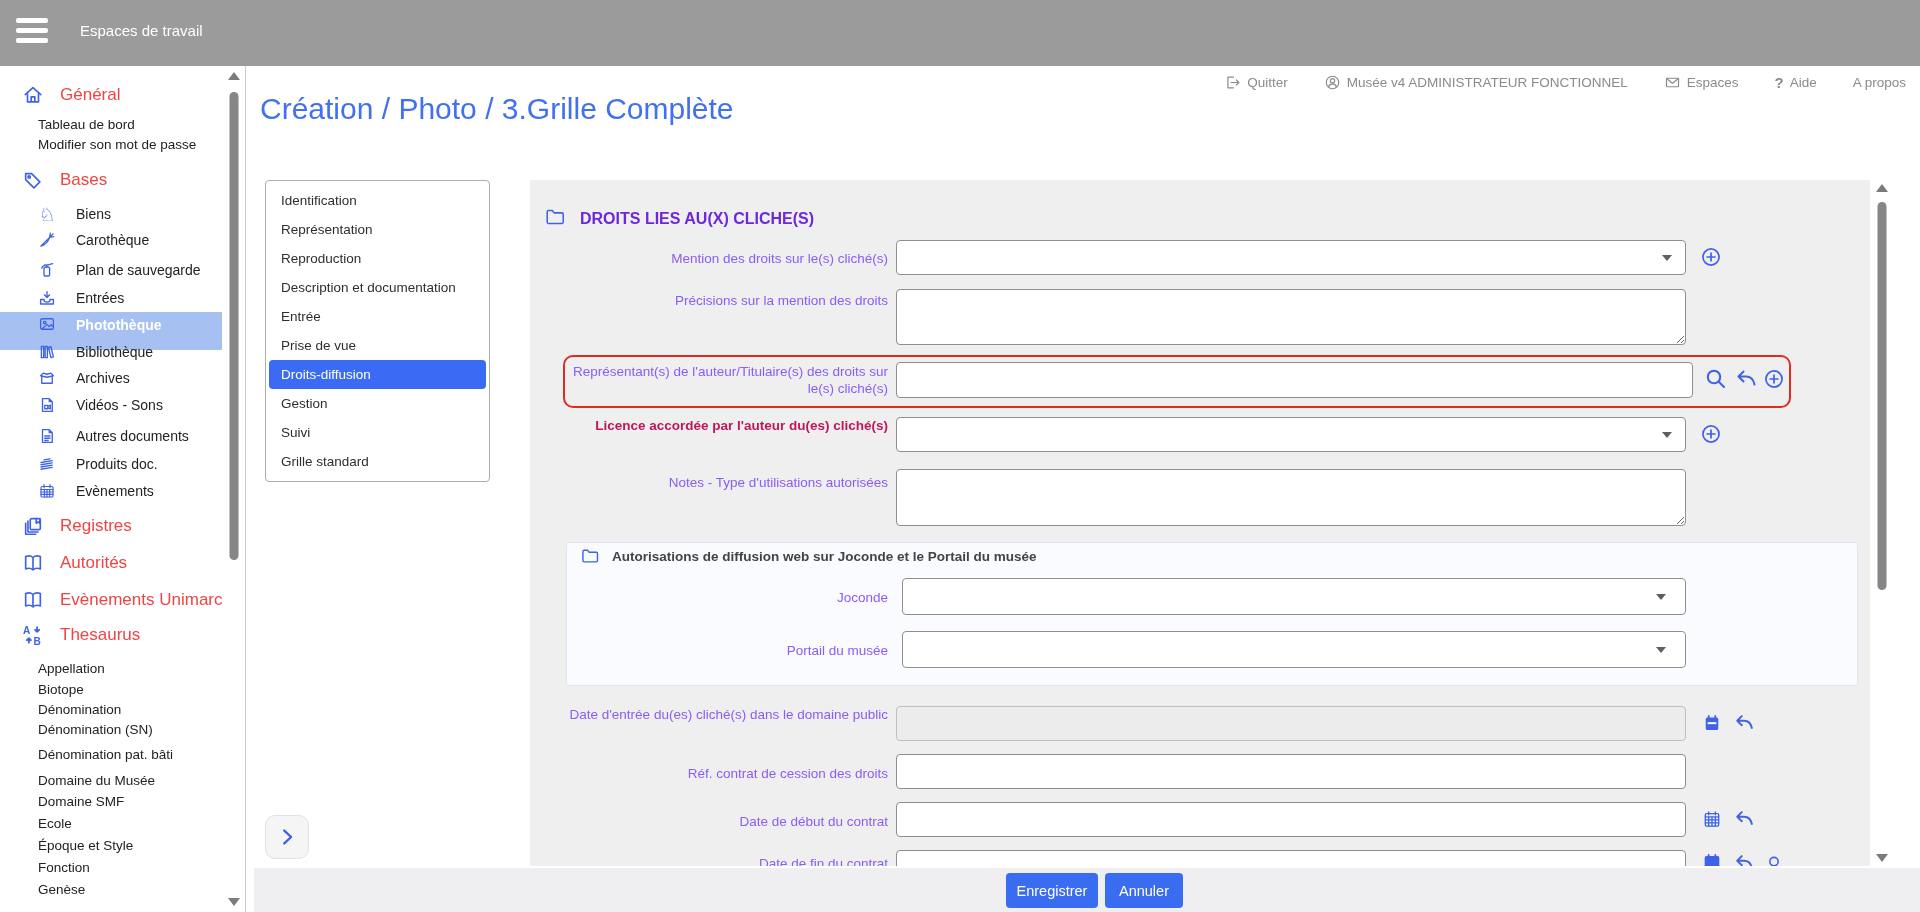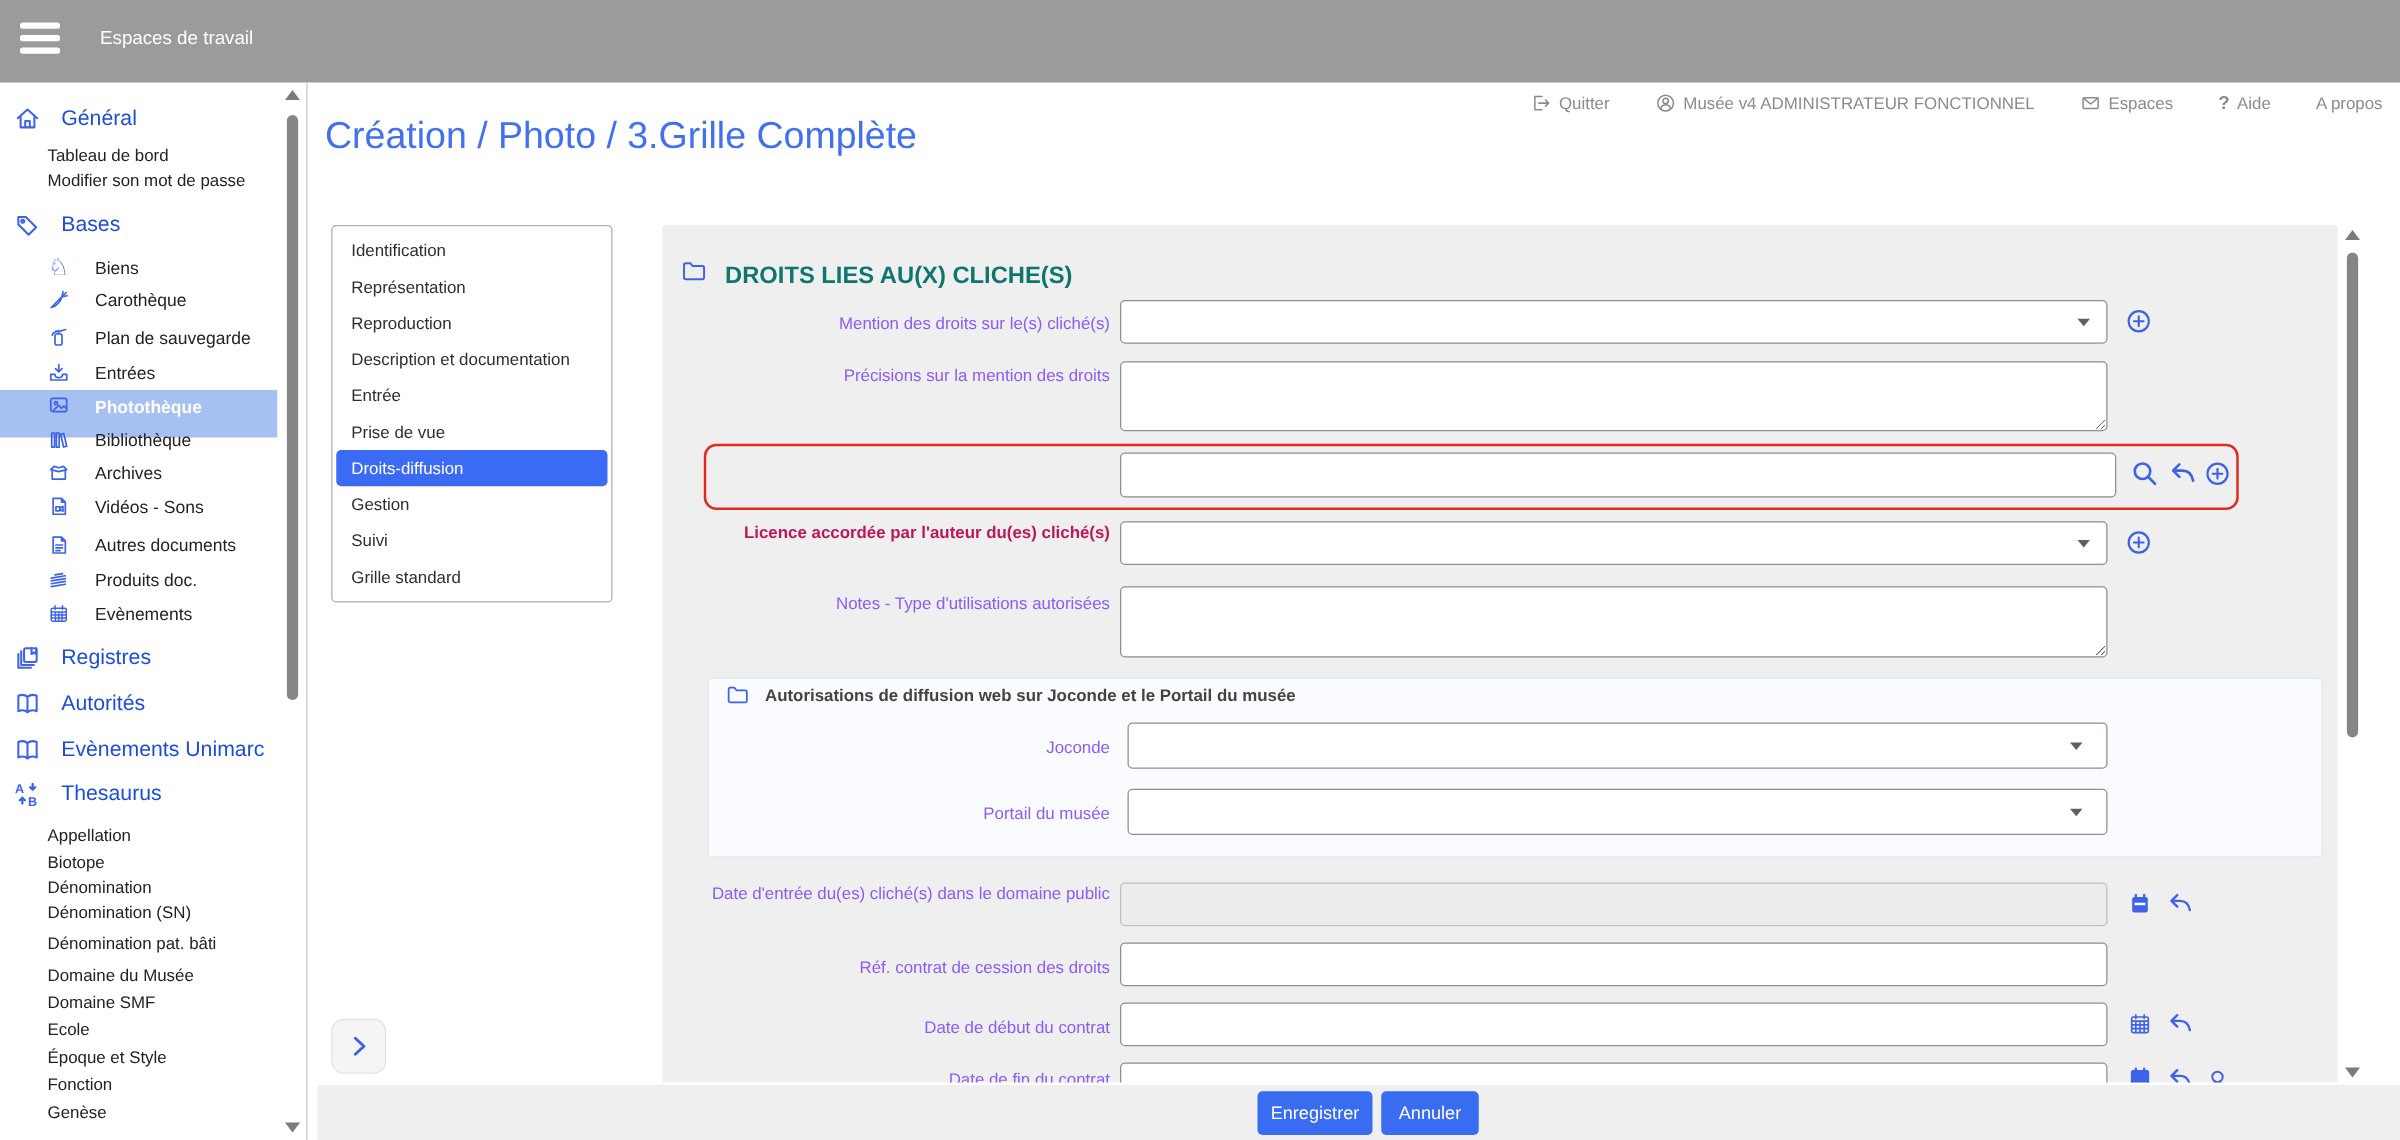--- a/index.html
+++ b/index.html
@@ -8,21 +8,21 @@
   
   .topbar { position:absolute; left:0; top:0; width:1920px; height:66px; background:#9b9b9b; z-index:30;padding-left:44px; }
   .hamburger { position:absolute; left:16px; top:18px; width:34px; height:28px; cursor:pointer; }
   .hamburger span { display:block; width:32px; height:5px; background:#fff; border-radius:2px; margin-bottom:5px; }
   .workspace { position:absolute; left:80px; top:22px; color:#fff; font-size:15px; }
   .apptitle { position:absolute; right:18px; top:14px; color:#fff; font-size:26px; font-weight:bold; letter-spacing:0.5px; }
 
   
   .sidebar { position:absolute; left:0; top:66px; width:222px; bottom:0; background:#fff; z-index:10; }
   .sb-item { position:absolute; left:0; width:222px; white-space:nowrap; }
-  .sb-h { height:26px; line-height:26px; font-size:17px; color:#1d4ed8; }
+  .sb-h { height:26px; line-height:26px; font-size:17px; color:#ef4444;margin-left:11px; }
   .sb-h .sb-ico { position:absolute; left:11px; top:2px; width:22px; height:22px; }
   .sb-h .sb-label { position:absolute; left:49px; }
   .sb-e { height:24px; line-height:24px; font-size:14px; color:#222; }
   .sb-e .sb-ico { position:absolute; left:38px; top:3px; width:18px; height:18px; }
   .sb-e .sb-label { position:absolute; left:76px; }
   .sb-s { height:18px; line-height:18px; font-size:13.5px; color:#222; padding-left:38px; }
   .sb-e.selected { background:#a6c0f2; height:38px; line-height:26px; }
   .sb-e.selected .sb-label { color:#fff; font-weight:bold; }
   .sb-ico svg { width:100%; height:100%; fill:none; stroke:#3f63e8; stroke-width:1.8; stroke-linecap:round; stroke-linejoin:round; }
   .sb-ico.glyph { font-family:"DejaVu Sans", sans-serif; color:#3f63e8; font-size:19px; line-height:18px; text-align:center; }
@@ -55,21 +55,21 @@
   
   .panel { position:absolute; left:284px; top:114px; width:1340px; height:686px; background:#efefef; border-radius:2px; overflow:hidden; }
   .flabel { position:absolute; left:20px; width:338px; text-align:right; font-size:13.5px; color:#8b5cf6; line-height:17px; }
   .flabel.bold { font-weight:bold; color:#be185d; }
   .ctl { position:absolute; height:35px; border:1px solid #8f8f8f; border-radius:4px; background:#fff; font-size:13.5px; padding:0 10px; color:#222; font-family:inherit; }
   .ctl:disabled { background:#ececec; border-color:#bfbfbf; }
   .ta { position:absolute; border:1px solid #8f8f8f; border-radius:4px; background:#fff; font-size:13.5px; padding:6px 10px; color:#222; resize:vertical; font-family:inherit; }
   .caret { position:absolute; width:0; height:0; border-left:5px solid transparent; border-right:5px solid transparent; border-top:6px solid #5f5f5f; pointer-events:none; }
   .ic { position:absolute; cursor:pointer; }
   .ic svg { width:100%; height:100%; fill:none; stroke:#3f63e8; stroke-width:1.9; stroke-linecap:round; stroke-linejoin:round; }
-  .sec-head { position:absolute; font-size:19px; font-weight:bold; color:#0f766e; }
+  .sec-head { position:absolute; font-size:16px; font-weight:bold; color:#6d28d9; }
   .fold { position:absolute; width:22px; height:22px; }
   .fold svg { width:100%; height:100%; fill:none; stroke:#3f63e8; stroke-width:1.7; stroke-linecap:round; stroke-linejoin:round; }
   .redbox { position:absolute; left:33px; top:175px; width:1228px; height:53px; border:2.5px solid #e02b20; border-radius:10px; pointer-events:none; }
   .subpanel { position:absolute; left:36px; top:362px; width:1292px; height:144px; background:#f9fbfe; border:1px solid #dfe8f3; border-radius:3px; }
 
   
   .footer { position:absolute; left:8px; right:0; top:802px; height:44px; background:#efeff1; }
   .btn { position:absolute; top:5px; height:35px; border:none; border-radius:4px; background:#3a6cf2; color:#fff; font-size:14.5px; font-family:inherit; cursor:pointer; }
   .btn-save { left:752px; width:92px; }
   .btn-cancel { left:851px; width:78px; }
@@ -290,20 +290,21 @@
     <span class="caret" style="left:1132px; top:75px"></span>
     <span class="ic" style="left:1170px; top:66px; width:22px; height:22px"><svg viewBox="0 0 24 24">
           <circle cx="12" cy="12" r="8.8"></circle>
           <path d="M12 7.8 V16.2 M7.8 12 H16.2"></path>
         </svg></span>
 
     <div class="flabel" style="top:112px">Précisions sur la mention des droits</div>
     <textarea class="ta" style="left: 366px; top: 109px; width: 790px; height: 56px;"></textarea>
 
     <div class="redbox"></div>
+    <div class="flabel" style="top:183px">Représentant(s) de l'auteur/Titulaire(s) des droits sur le(s) cliché(s)</div>
     <input class="ctl" style="left: 366px; top: 182px; width: 797px; height: 36px;" value="">
     <span class="ic" style="left:1174px; top:187px; width:24px; height:24px"><svg viewBox="0 0 24 24" style="stroke-width:2.1">
           <circle cx="10" cy="10" r="6.2"></circle>
           <path d="M14.8 14.8 L20 20"></path>
         </svg></span>
     <span class="ic" style="left:1205px; top:187px; width:24px; height:24px"><svg viewBox="0 0 24 24" style="stroke-width:2.1">
           <path d="M8.5 4.5 L3.5 9.5 L8.5 14.5 M3.5 9.5 H11 C15.5 9.5 18.5 12.5 19.5 17.5"></path>
         </svg></span>
     <span class="ic" style="left:1233px; top:188px; width:22px; height:22px"><svg viewBox="0 0 24 24">
           <circle cx="12" cy="12" r="8.8"></circle>

